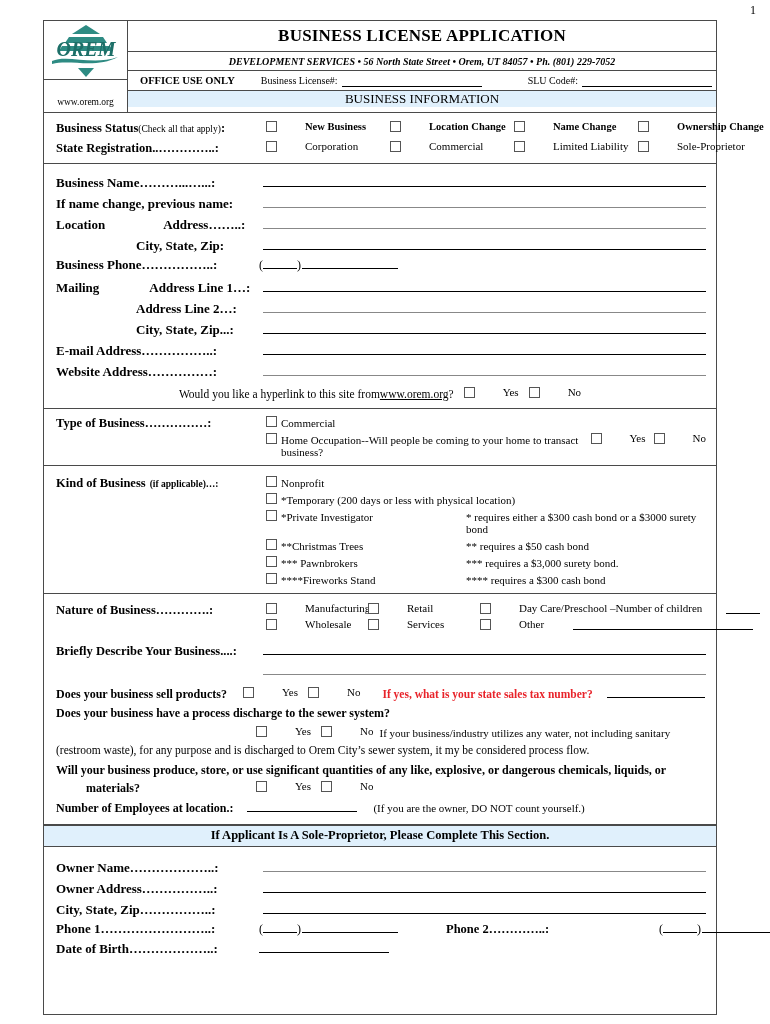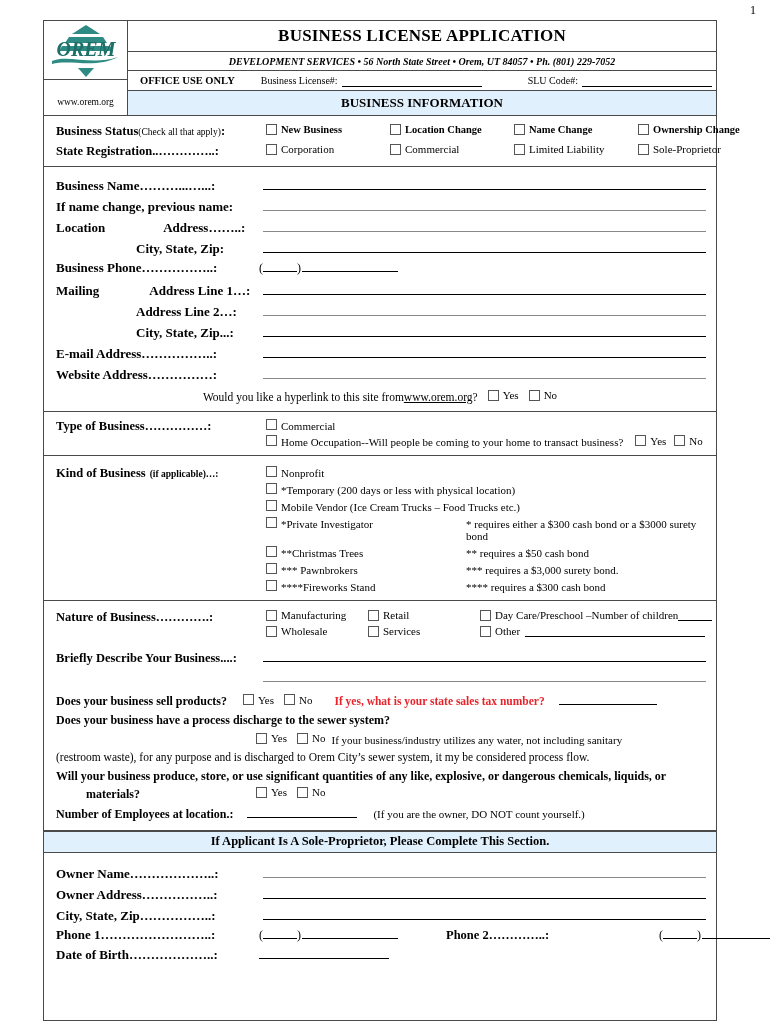--- a/index.html
+++ b/index.html
@@ -88,27 +88,27 @@
     font-size: 10px;
     border-bottom: 1.2px solid #4a4a4a;
     padding-left: 12px;
     box-sizing: border-box;
   }
   .hdr-office .ou {
     font-weight: bold;
     font-size: 10.5px;
   }
   .hdr-banner {
-    height: 24px;
+    height: 16px;
     background: #e0f0fc;
     display: flex;
     align-items: center;
     justify-content: center;
     font-size: 13px;
-    font-weight: bold;
+    font-weight: normal;
   }
   .ul-fill {
     display: inline-block;
     border-bottom: 1px solid #000;
     vertical-align: baseline;
   }
   
   .sec {
     border-bottom: 1.2px solid #4a4a4a;
     padding: 5px 0 6px 0;
@@ -135,23 +135,24 @@
     width: 9px;
     height: 9px;
     border: 1px solid #555;
     background: #fff;
     vertical-align: -1px;
     margin-right: 4px;
     flex: 0 0 auto;
   }
   .opt {
     display: flex;
-    align-items: center;
+    align-items: flex-end;
     font-size: 11px;
     white-space: nowrap;
+    gap: 24px;
   }
   .opt.bold { font-weight: bold; font-size: 10.5px; }
   .line {
     flex: 1;
     border-bottom: 1px solid #000;
     height: 14px;
     margin-left: 4px;
   }
   .line.gray { border-bottom-color: #888; }
   
@@ -387,24 +388,20 @@
         <span class="lbl">Kind of Business</span> <span class="lbl-sm" style="font-weight:bold">(if applicable)…:</span>
       </div>
       <div class="opt-col" style="gap:4px">
         <div class="kind-opt">
             <span class="cb"></span>
             <span class="kind-name">Nonprofit</span>
           </div>
         <div class="kind-opt">
             <span class="cb"></span>
             <span>*Temporary (200 days or less with physical location)</span>
-          </div>
-        <div class="kind-opt">
-            <span class="cb"></span>
-            <span> Mobile Vendor  (Ice Cream Trucks – Food Trucks etc.)</span>
           </div>
         <div class="kind-opt">
             <span class="cb"></span>
             <span class="kind-name">*Private Investigator</span>
             <span class="note">* requires either a $300 cash bond or a $3000 surety bond</span>
           </div>
         <div class="kind-opt">
             <span class="cb"></span>
             <span class="kind-name">**Christmas Trees</span>
             <span class="note">** requires a $50 cash bond</span>

